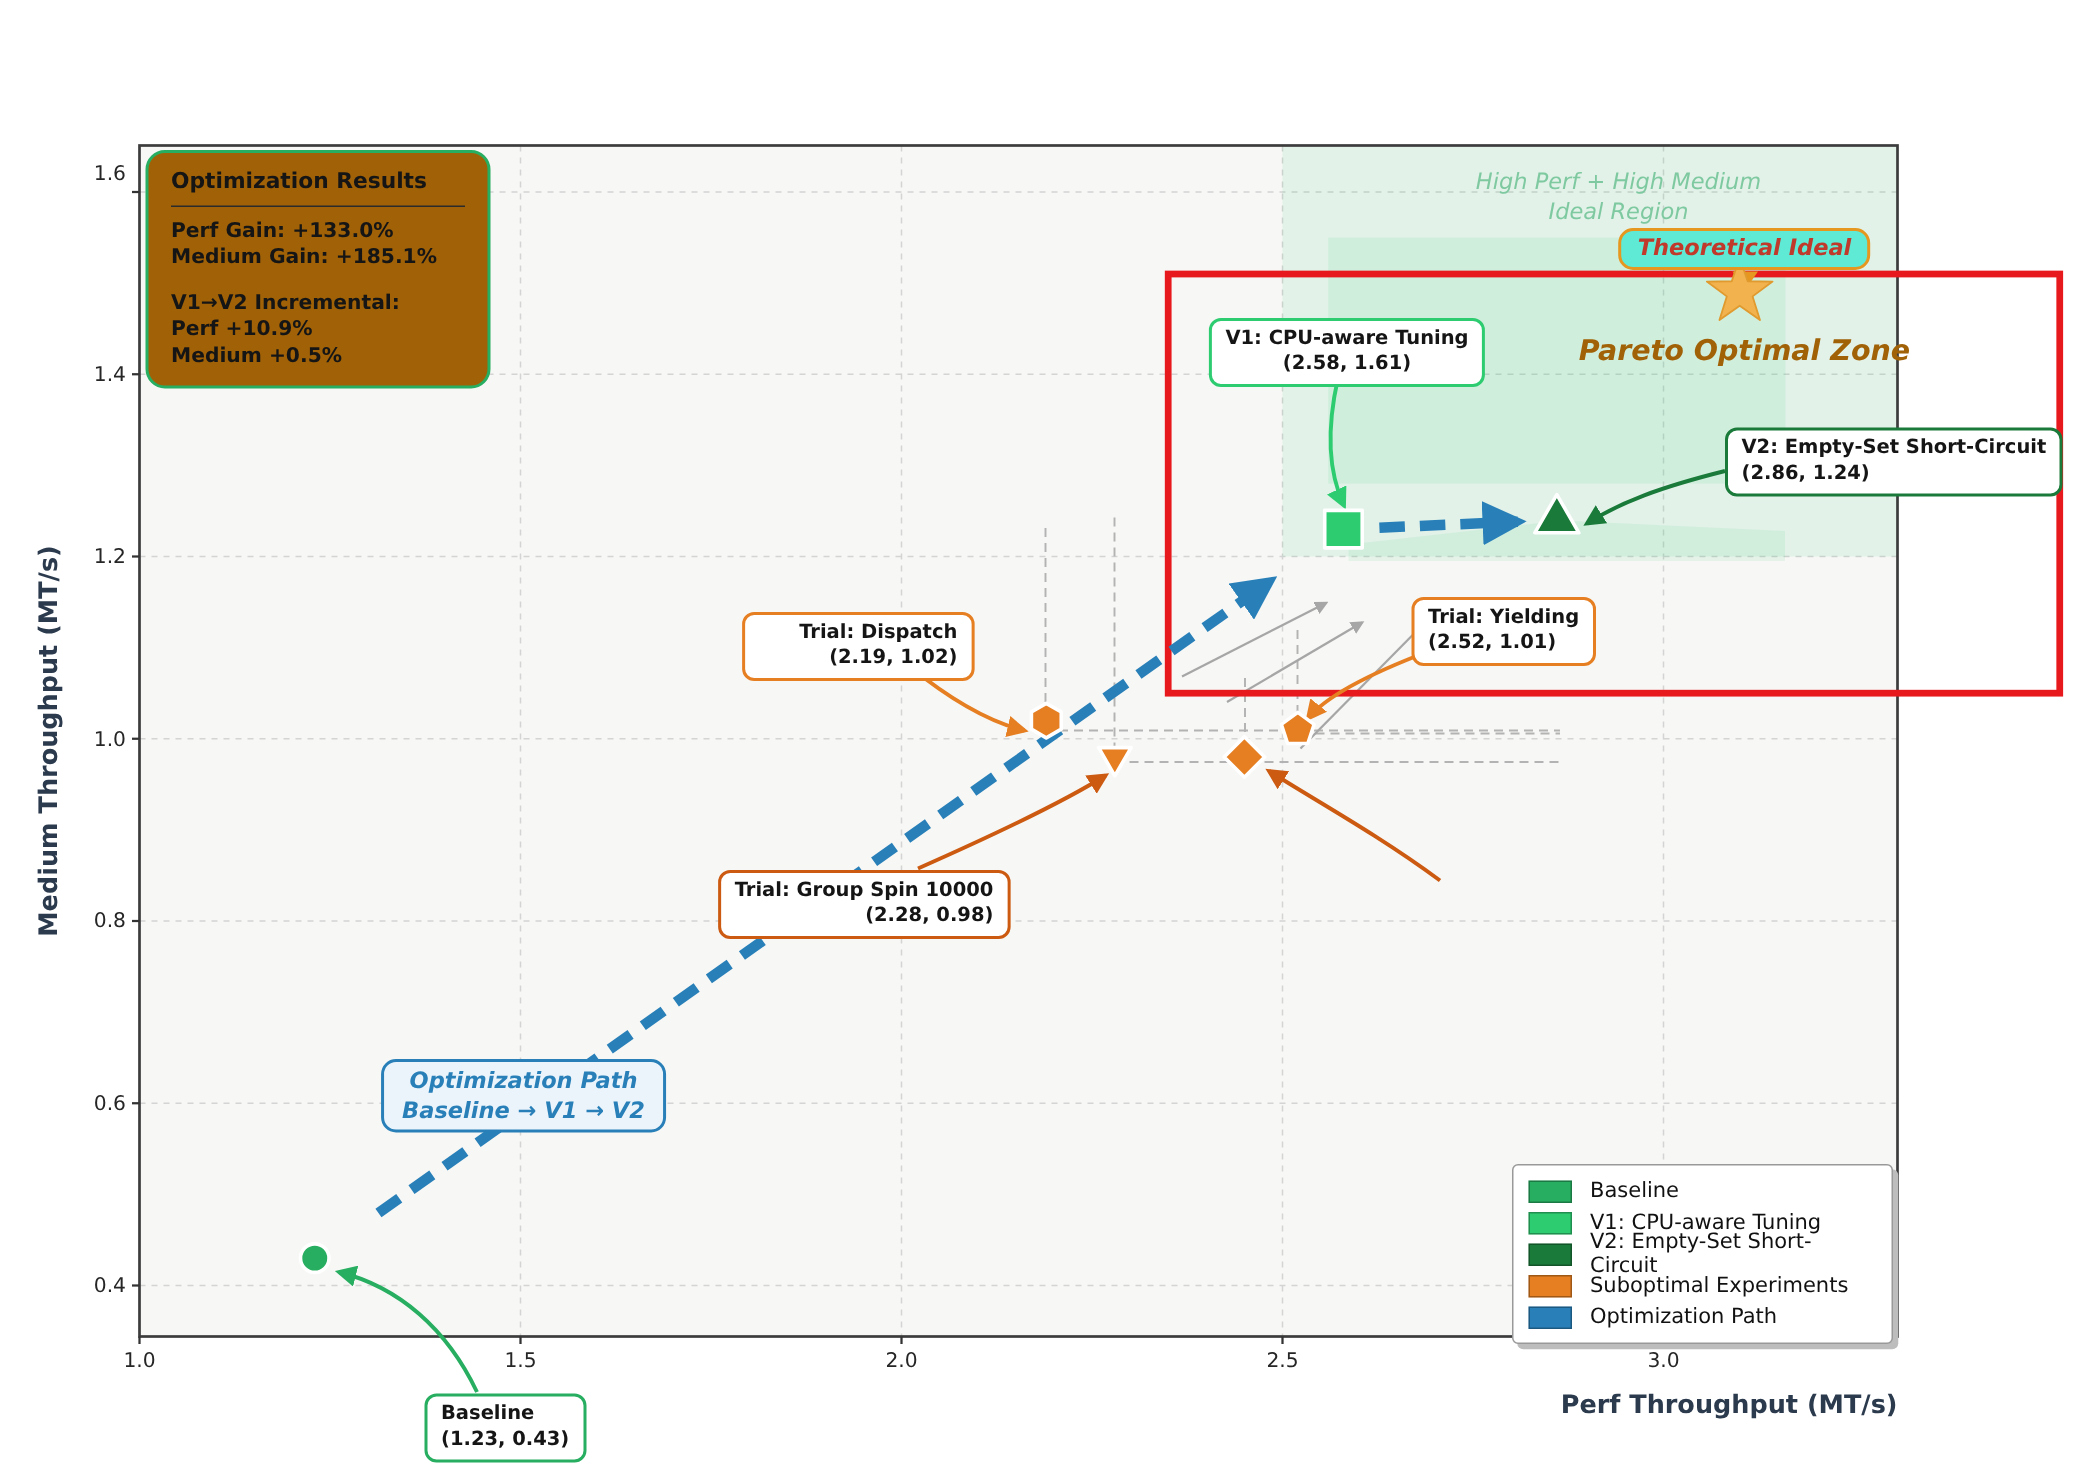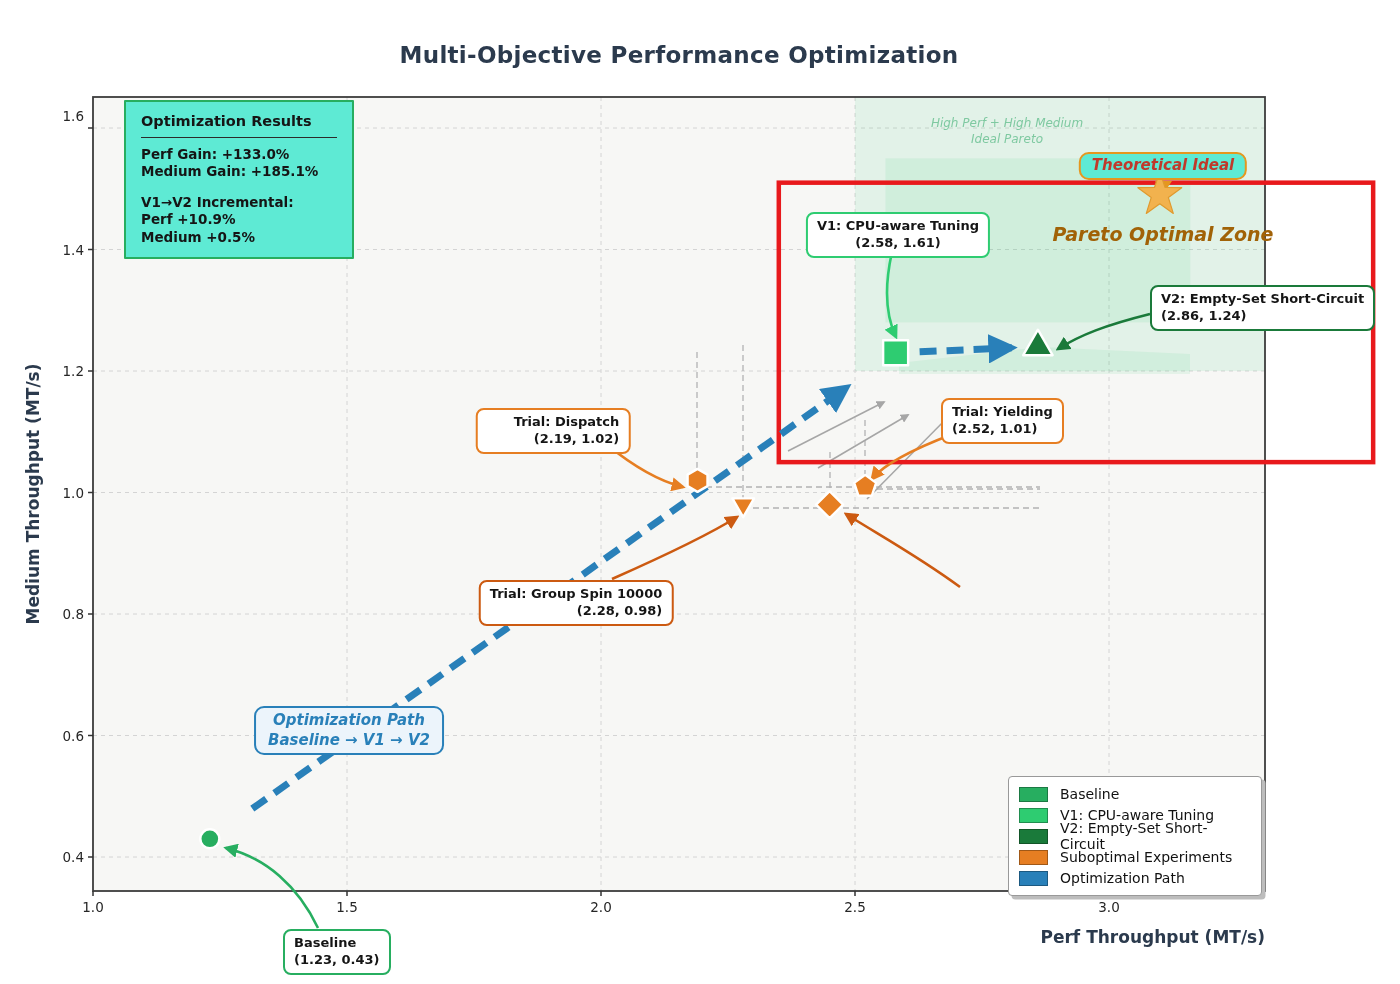--- a/index.html
+++ b/index.html
@@ -17,42 +17,42 @@
   .tick{position:absolute;font-size:13.5px;color:#262626;z-index:3;white-space:nowrap;}
   .tick.x{transform:translateX(-50%);top:899px;}
   .tick.y{transform:translate(-100%,-50%);}
 
   .abox{position:absolute;background:#ffffff;border:2px solid #333;border-radius:8px;
     padding:4px 9px;font-size:13px;font-weight:bold;color:#151515;line-height:1.3;
     white-space:nowrap;z-index:5;}
   .ta-c{text-align:center;} .ta-r{text-align:right;}
   .cx{transform:translateX(-50%);}
 
-  .results{left:124px;top:100px;background:#5eead4;border:2.5px solid #27ae60;
-    border-radius:1px;padding:10px 15px;font-size:13.5px;min-width:196px;}
+  .results{left:97px;top:100px;background:#a16207;border:2.5px solid #27ae60;
+    border-radius:13px;padding:10px 15px;font-size:13.5px;min-width:196px;}
   .results .head{font-size:14.5px;}
   .results .rule{border-top:1.6px solid #2b2b2b;margin:6px 0 8px 0;}
   .results .gap{height:13px;}
 
   #ann-baseline{left:283px;top:929px;border-color:#27ae60;}
   #ann-v1{left:898px;top:212px;border-color:#2ecc71;}
   #ann-v2{left:1150px;top:285px;border-color:#1a7a3a;}
-  #ann-dispatch{left:553px;top:408px;border-color:#e67e22;padding-left:36px;}
+  #ann-dispatch{left:572px;top:408px;border-color:#e67e22;padding-left:36px;}
   #ann-yielding{left:941px;top:398px;border-color:#e67e22;}
   #ann-group{left:576px;top:580px;border-color:#cc5a11;}
   #ann-master{left:897px;top:588px;border-color:#cc5a11;}
 
   .ideal-box{left:1163px;top:152px;background:#5eead4;border:2px solid #e5971f;
     border-radius:10px;color:#c0392b;font-style:italic;font-size:15px;padding:2px 11px;}
   .path-label{left:349px;top:706px;background:#ecf4fb;border:2px solid #2980b9;
     border-radius:10px;color:#2980b9;font-style:italic;font-size:15px;padding:3px 12px;}
   .pareto-label{position:absolute;left:1163px;top:234px;transform:translate(-50%,-50%);
     font-size:19px;font-weight:bold;font-style:italic;color:#a16207;white-space:nowrap;z-index:4;}
-  .region-label{position:absolute;left:1007px;top:131px;transform:translate(-50%,-50%);
-    text-align:center;font-size:12px;font-style:italic;color:#7fc9a1;line-height:1.35;z-index:4;white-space:nowrap;}
+  .region-label{position:absolute;left:1079px;top:131px;transform:translate(-50%,-50%);
+    text-align:center;font-size:15px;font-style:italic;color:#7fc9a1;line-height:1.35;z-index:4;white-space:nowrap;}
 
   .legend{position:absolute;left:1008px;top:776px;width:232px;background:#ffffff;
     border:1.3px solid #999;border-radius:4px;box-shadow:3.5px 3.5px 0 #bdbdbd;
     padding:8px 10px;z-index:6;display:flex;flex-direction:column;gap:3px;}
   .lrow{display:flex;align-items:center;gap:12px;height:18px;font-size:14px;color:#111;}
   .lswatch{width:27px;height:13px;border:1px solid rgba(0,0,0,.3);flex:0 0 auto;}
 </style>
 </head>
 <body>
 
@@ -133,38 +133,37 @@
       <circle cx="209.83999999999997" cy="838.7750000000001" r="9.5" fill="#27ae60" stroke="#ffffff" stroke-width="2.4" stroke-linejoin="round"></circle>
       <rect x="883.14" y="340.2750000000001" width="25" height="25" fill="#2ecc71" stroke="#ffffff" stroke-width="2.4" stroke-linejoin="round"></rect>
       <polygon points="1037.9,329.7 1052.6,355.2 1023.2,355.2" fill="#1a7a3a" stroke="#ffffff" stroke-width="2.4" stroke-linejoin="round"></polygon>
       <polygon points="697.5,468.9 707.5,474.6 707.5,486.1 697.5,491.9 687.6,486.1 687.6,474.6" fill="#e67e22" stroke="#ffffff" stroke-width="2.4" stroke-linejoin="round"></polygon>
       <polygon points="865.2,474.9 876.1,482.9 871.9,495.7 858.4,495.7 854.2,482.9" fill="#e67e22" stroke="#ffffff" stroke-width="2.4" stroke-linejoin="round"></polygon>
       <polygon points="743.2,517.2 732.4,498.4 754.1,498.4" fill="#e67e22" stroke="#ffffff" stroke-width="2.4" stroke-linejoin="round"></polygon>
       <polygon points="829.6,491.2 843.1,504.7 829.6,518.2 816.1,504.7" fill="#e67e22" stroke="#ffffff" stroke-width="2.4" stroke-linejoin="round"></polygon>
       <polygon points="1159.8,171.8 1165.1,187.5 1181.7,187.7 1168.4,197.6 1173.3,213.4 1159.8,203.8 1146.3,213.4 1151.2,197.6 1137.9,187.7 1154.5,187.5" fill="#f2b24e" stroke="#e09a2e" stroke-width="1.2" stroke-linejoin="round"></polygon>
     </svg>
 
-  <div class="chart-title">Multi-Objective Performance Optimization</div>
   <div class="xlabel">Perf Throughput (MT/s)</div>
   <div class="ylabel">Medium Throughput (MT/s)</div>
 
   <div class="abox results">
     <div class="head">Optimization Results</div>
     <div class="rule"></div>
     <div>Perf Gain: +133.0%</div>
     <div>Medium Gain: +185.1%</div>
     <div class="gap"></div>
     <div>V1→V2 Incremental:</div>
     <div>Perf +10.9%</div>
     <div>Medium +0.5%</div>
   </div>
 
   <div class="region-label">
     <div>High Perf + High Medium</div>
-    <div>Ideal Pareto</div>
+    <div>Ideal Region</div>
   </div>
 
   <div class="abox ideal-box cx">Theoretical Ideal</div>
 
   <div class="pareto-label">Pareto Optimal Zone</div>
 
   <div class="abox ta-c cx" id="ann-v1">
     <div>V1: CPU-aware Tuning</div>
     <div>(2.58, 1.61)</div>
   </div>

